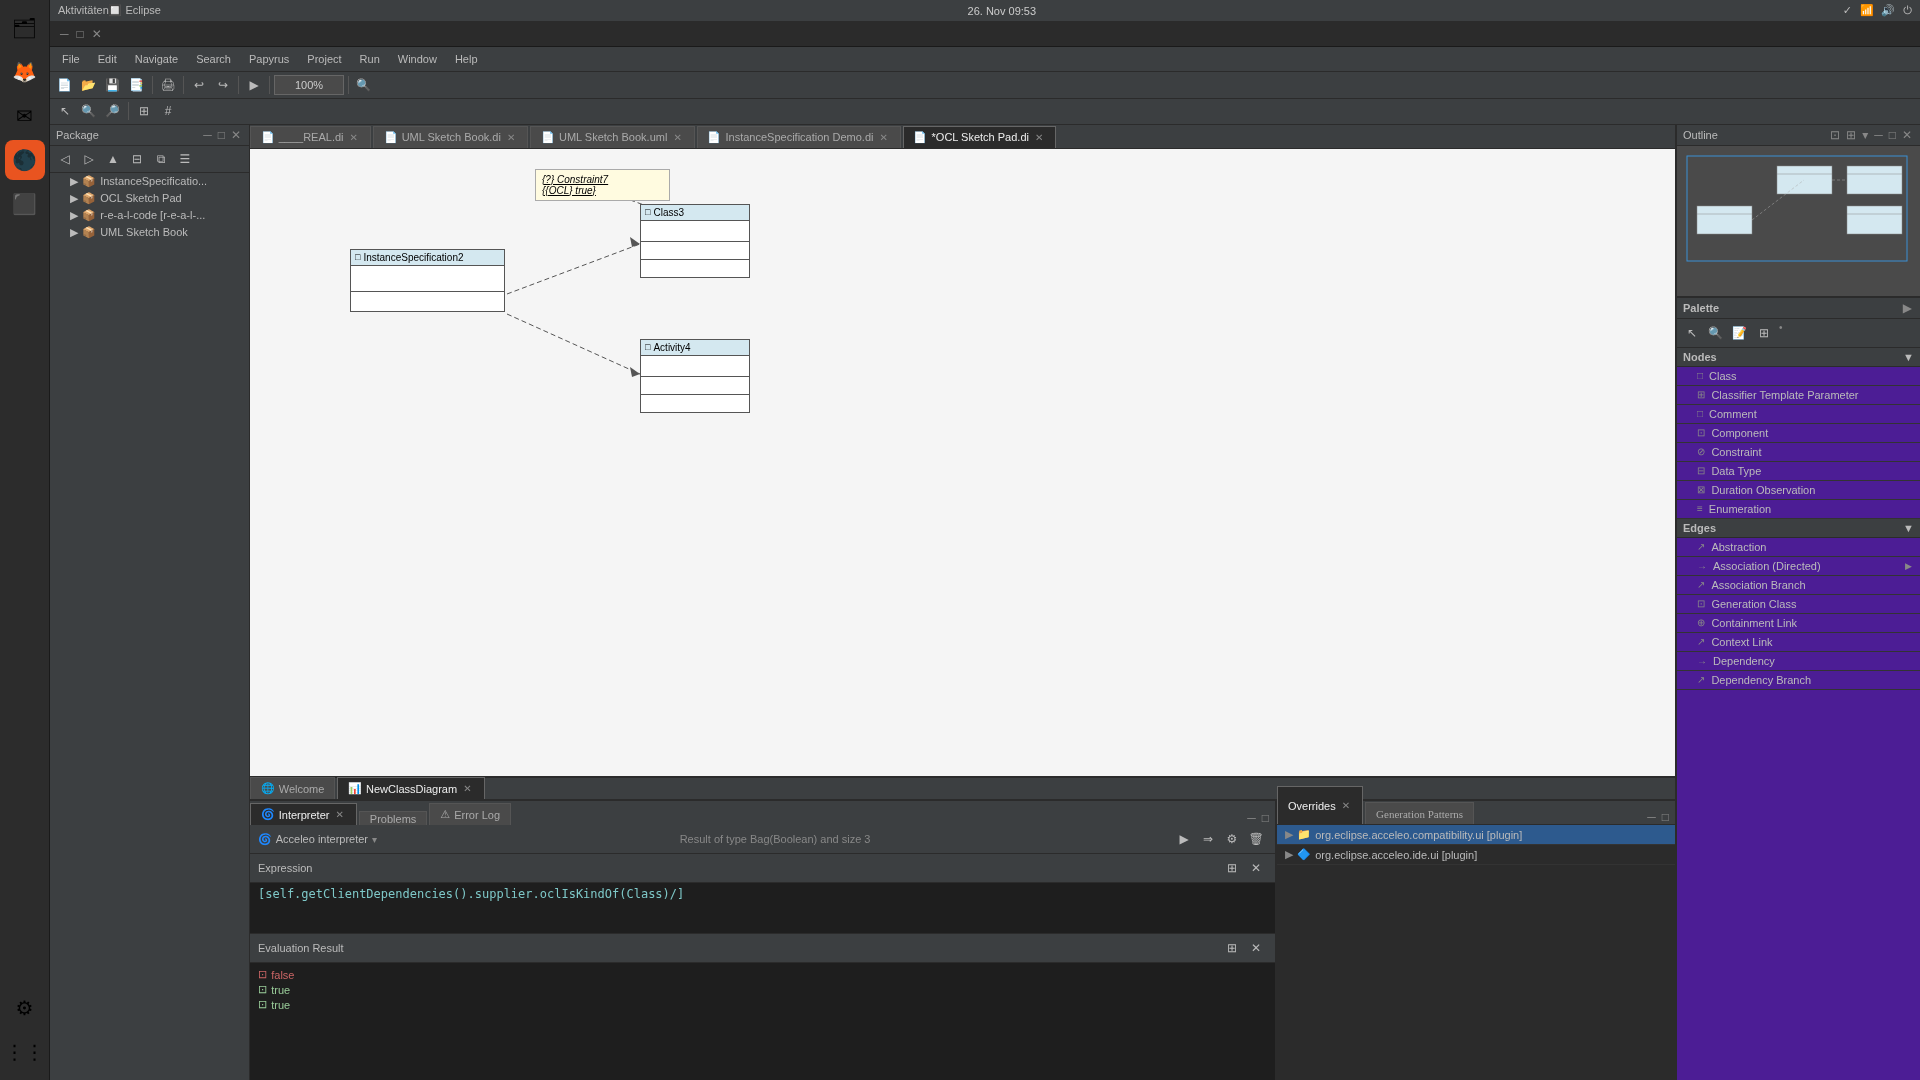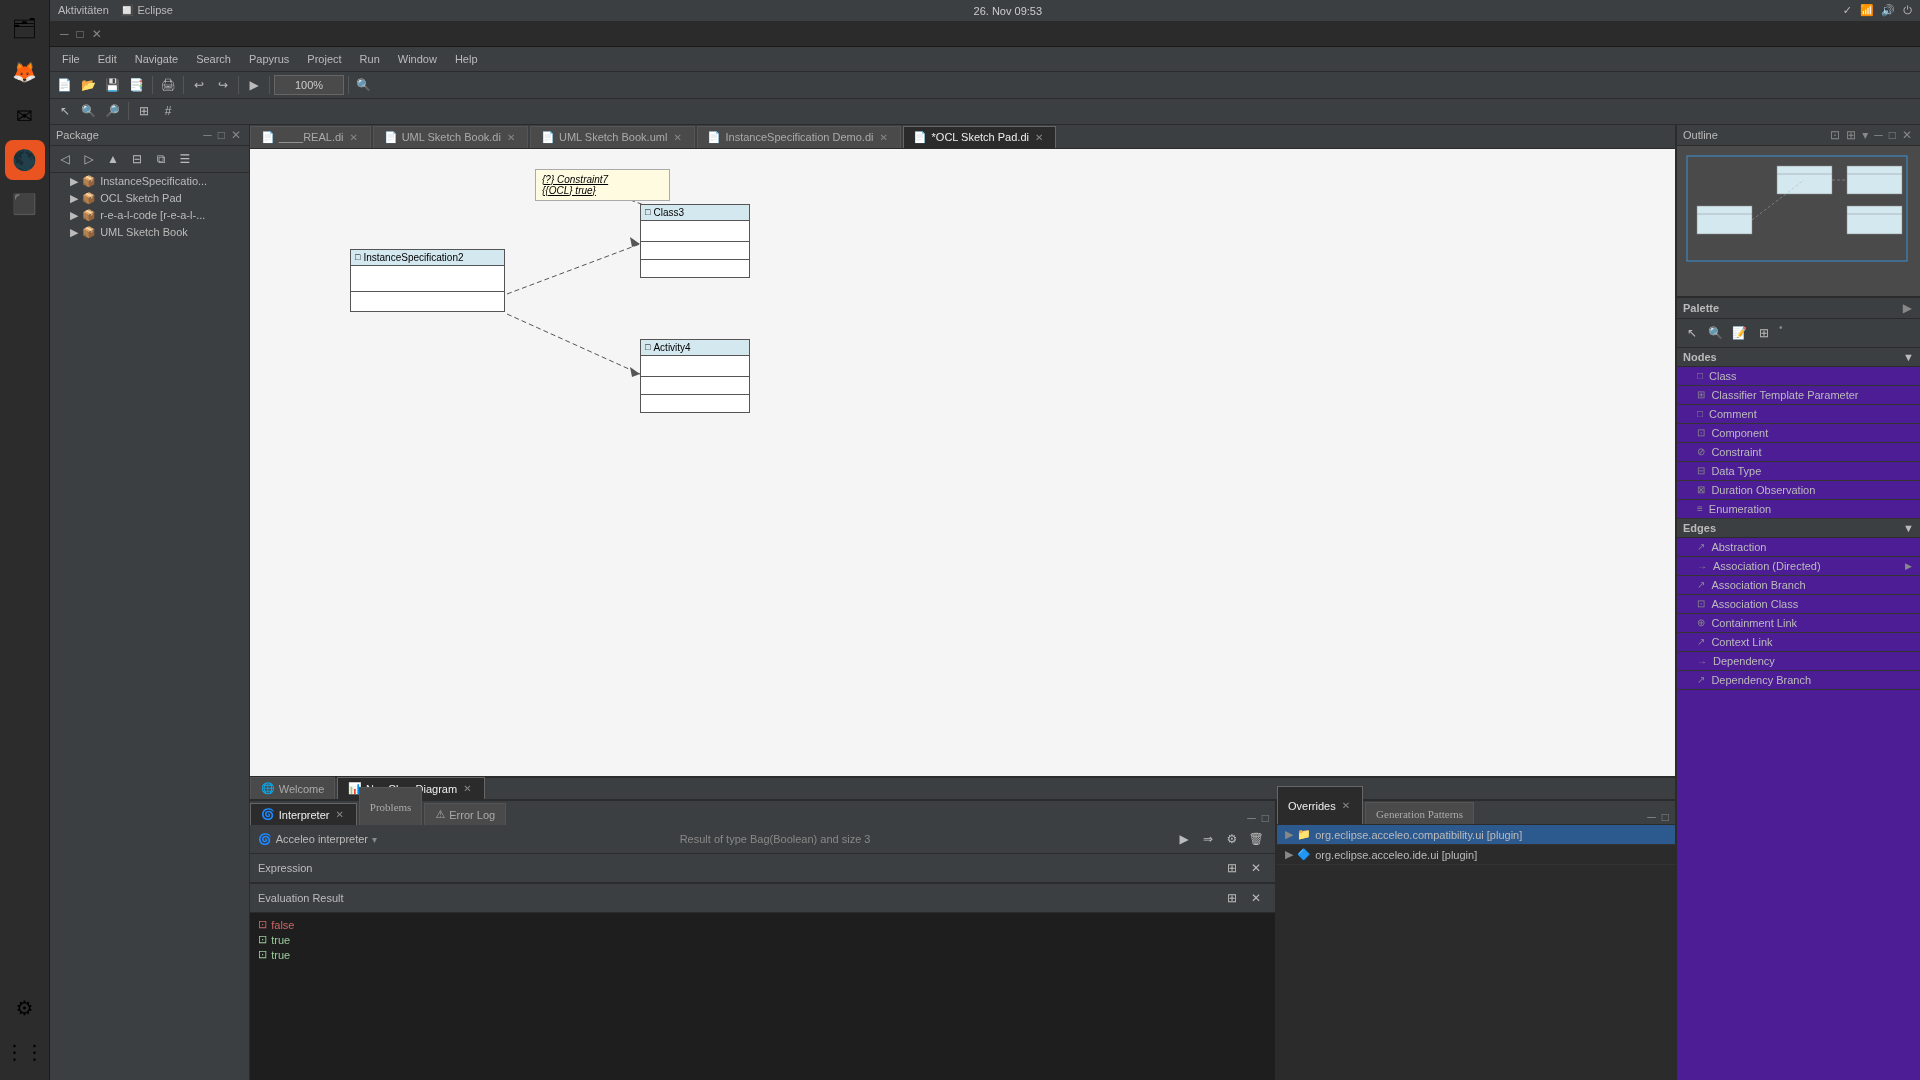--- a/index.html
+++ b/index.html
@@ -1,20 +1,20 @@
 <!DOCTYPE html>
 <html><head>
   <meta charset="utf-8">
   <style>
     * { margin: 0; padding: 0; box-sizing: border-box; }
     body { font-family: 'Segoe UI', Arial, sans-serif; font-size: 11px; background: #f0f0f0; overflow: hidden; width: 1920px; height: 1080px; }
 
     
     #topbar { background: #3c3f41; color: #bbb; height: 22px; display: flex; align-items: center; justify-content: space-between; padding: 0 8px; font-size: 11px; }
-    #topbar .left { display: flex; gap: 12px; }
+    #topbar .left { display: flex; }
     #topbar .center { color: #ccc; }
     #topbar .right { display: flex; gap: 8px; align-items: center; }
 
     
     #menubar { background: #3c3f41; color: #bbb; height: 24px; display: flex; align-items: center; padding: 12px 4px; gap: 2px; border-bottom: 1px solid #2b2b2b; }
     #menubar span { padding: 2px 8px; cursor: pointer; font-size: 11px; }
 
     
     #toolbar { background: #3c3f41; height: 28px; display: flex; align-items: center; padding: 0 4px; gap: 2px; border-bottom: 1px solid #2b2b2b; }
     .tb-btn { width: 22px; height: 22px; background: transparent; border: none; color: #bbb; cursor: pointer; display: flex; align-items: center; justify-content: center; font-size: 12px; }
@@ -295,21 +295,21 @@
       <div style="height:280px; display:flex; border-top:1px solid #2b2b2b;">
 
         <div style="flex:1; display:flex; flex-direction:column; background:#2b2b2b;">
 
           <div style="background:#3c3f41; height:24px; display:flex; align-items:flex-end;">
             <div class="tab active" style="height:22px;">
               <span>🌀</span>
               <span>Interpreter</span>
               <span class="tab-close close-x">✕</span>
             </div>
-            <div class="tab" style="height:38px;font-family:Liberation Serif, serif;">
+            <div class="tab" style="height:14px;">
               <span>Problems</span>
             </div>
             <div class="tab" style="height:22px;">
               <span>⚠</span>
               <span>Error Log</span>
             </div>
             <div style="margin-left:auto; display:flex; align-items:center; padding-right:4px; gap:2px;">
               <button class="panel-btn">─</button>
               <button class="panel-btn">□</button>
             </div>
@@ -330,20 +330,21 @@
             </div>
           </div>
 
           <div style="background:#3c3f41; padding:3px 8px; display:flex; align-items:center; justify-content:space-between; border-bottom:1px solid #2b2b2b;">
             <span style="color:#bbb; font-size:11px;">Expression</span>
             <div style="display:flex; gap:2px;">
               <button class="tb-btn">⊞</button>
               <button class="tb-btn">✕</button>
             </div>
           </div>
+          <textarea class="interp-input" style="">[self.getClientDependencies().supplier.oclIsKindOf(Class)/]</textarea>
 
           <div style="background:#3c3f41; padding:3px 8px; display:flex; align-items:center; justify-content:space-between; border-bottom:1px solid #2b2b2b; border-top:1px solid #2b2b2b;">
             <span style="color:#bbb; font-size:11px;">Evaluation Result</span>
             <div style="display:flex; gap:2px;">
               <button class="tb-btn">⊞</button>
               <button class="tb-btn">✕</button>
             </div>
           </div>
           <div class="interp-result">
             <div class="result-item">
@@ -490,21 +491,21 @@
             <span class="item-icon">→</span>
             <span>Association (Directed)</span>
             <span style="margin-left:auto;color:#888;font-size:9px;">▶</span>
           </div>
           <div class="palette-item">
             <span class="item-icon">↗</span>
             <span>Association Branch</span>
           </div>
           <div class="palette-item">
             <span class="item-icon">⊡</span>
-            <span>Association Class</span>
+            <span>Generation Class</span>
           </div>
           <div class="palette-item">
             <span class="item-icon">⊕</span>
             <span>Containment Link</span>
           </div>
           <div class="palette-item">
             <span class="item-icon">↗</span>
             <span>Context Link</span>
           </div>
           <div class="palette-item">

